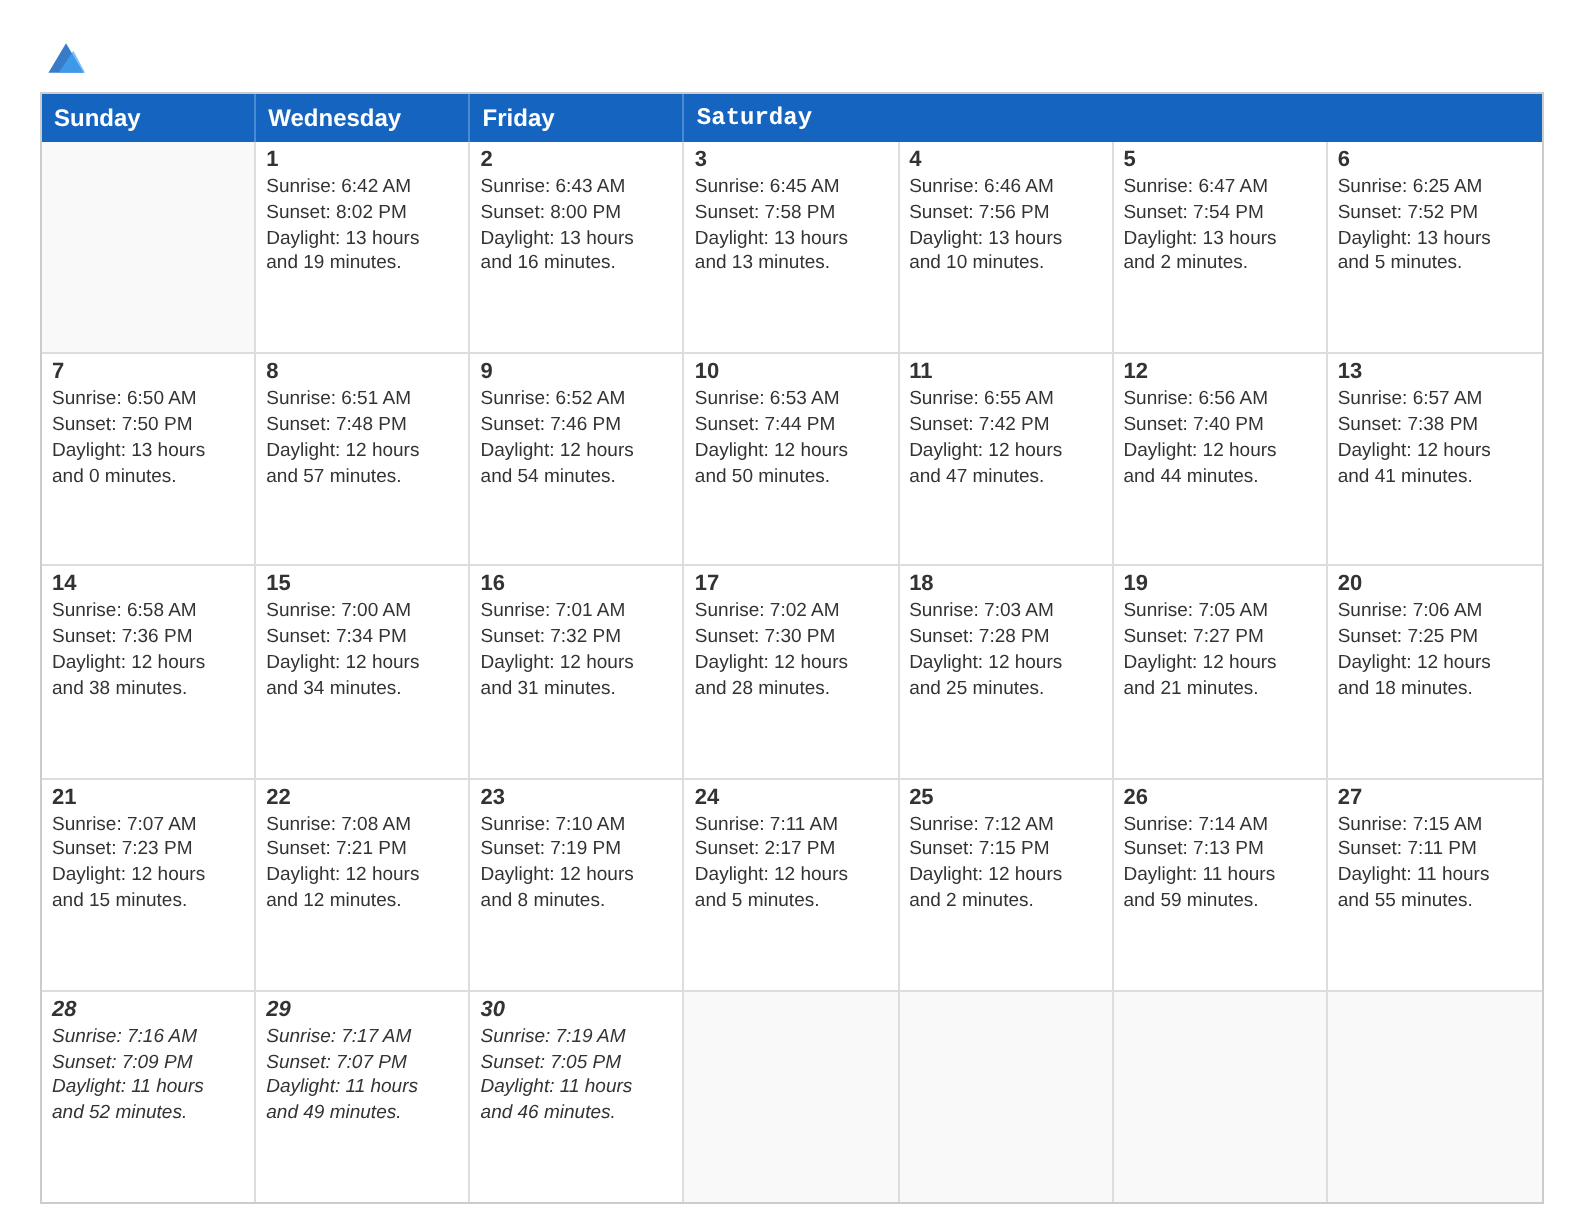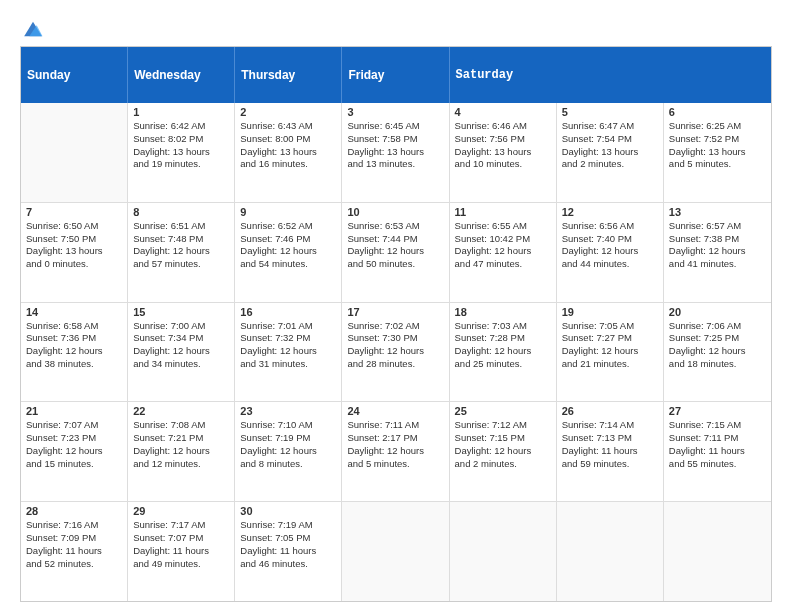--- a/index.html
+++ b/index.html
@@ -60,37 +60,37 @@
     }
     .cal-header {
       display: grid;
       grid-template-columns: repeat(7, 1fr);
       background: #1565c0;
     }
     .cal-header-cell {
       color: #fff;
       font-weight: bold;
       font-size: 12px;
-      padding: 21px 6px;
+      padding: 5px 6px;
       border-right: 1px solid #4a8ad4;
       text-align: left;
     }
     .cal-header-cell:last-child { border-right: none; font-family: Liberation Mono, monospace; }
     .cal-body {
       flex: 1;
       display: flex;
       flex-direction: column;
     }
     .cal-row {
       display: grid;
       grid-template-columns: repeat(7, 1fr);
       flex: 1;
       border-bottom: 1px solid #ddd;
     }
-    .cal-row:last-child { border-bottom: none; }
+    .cal-row:last-child { border-bottom: none; font-style: italic; }
     .cal-cell {
       border-right: 1px solid #ddd;
       padding: 3px 5px;
       font-size: 9.5px;
       color: #333;
       vertical-align: top;
       min-height: 0;
     }
     .cal-cell:last-child { border-right: none; }
     .cal-cell.empty { background: #f9f9f9; }
@@ -125,21 +125,20 @@
     <div class="title-block">
       <div class="month-title"></div>
       <div class="location"></div>
     </div>
   </div>
 
   <div class="calendar">
     <div class="cal-header">
     <div class="cal-header-cell">Sunday</div>
         <div class="cal-header-cell">Wednesday</div>
-        <div class="cal-header-cell">Thursday</div>
         <div class="cal-header-cell">Friday</div>
         <div class="cal-header-cell">Saturday</div>
       </div>
     <div class="cal-body">
     <div class="cal-row">
           <div class="cal-cell empty"></div>
           <div class="cal-cell">
             <span class="day-num">1</span>
             <span class="cell-line">Sunrise: 6:42 AM</span>
             <span class="cell-line">Sunset: 8:02 PM</span>
@@ -207,21 +206,21 @@
           <div class="cal-cell">
             <span class="day-num">10</span>
             <span class="cell-line">Sunrise: 6:53 AM</span>
             <span class="cell-line">Sunset: 7:44 PM</span>
             <span class="cell-line">Daylight: 12 hours</span>
             <span class="cell-line">and 50 minutes.</span>
           </div>
           <div class="cal-cell">
             <span class="day-num">11</span>
             <span class="cell-line">Sunrise: 6:55 AM</span>
-            <span class="cell-line">Sunset: 10:42 PM</span>
+            <span class="cell-line">Sunset: 7:42 PM</span>
             <span class="cell-line">Daylight: 12 hours</span>
             <span class="cell-line">and 47 minutes.</span>
           </div>
           <div class="cal-cell">
             <span class="day-num">12</span>
             <span class="cell-line">Sunrise: 6:56 AM</span>
             <span class="cell-line">Sunset: 7:40 PM</span>
             <span class="cell-line">Daylight: 12 hours</span>
             <span class="cell-line">and 44 minutes.</span>
           </div>

